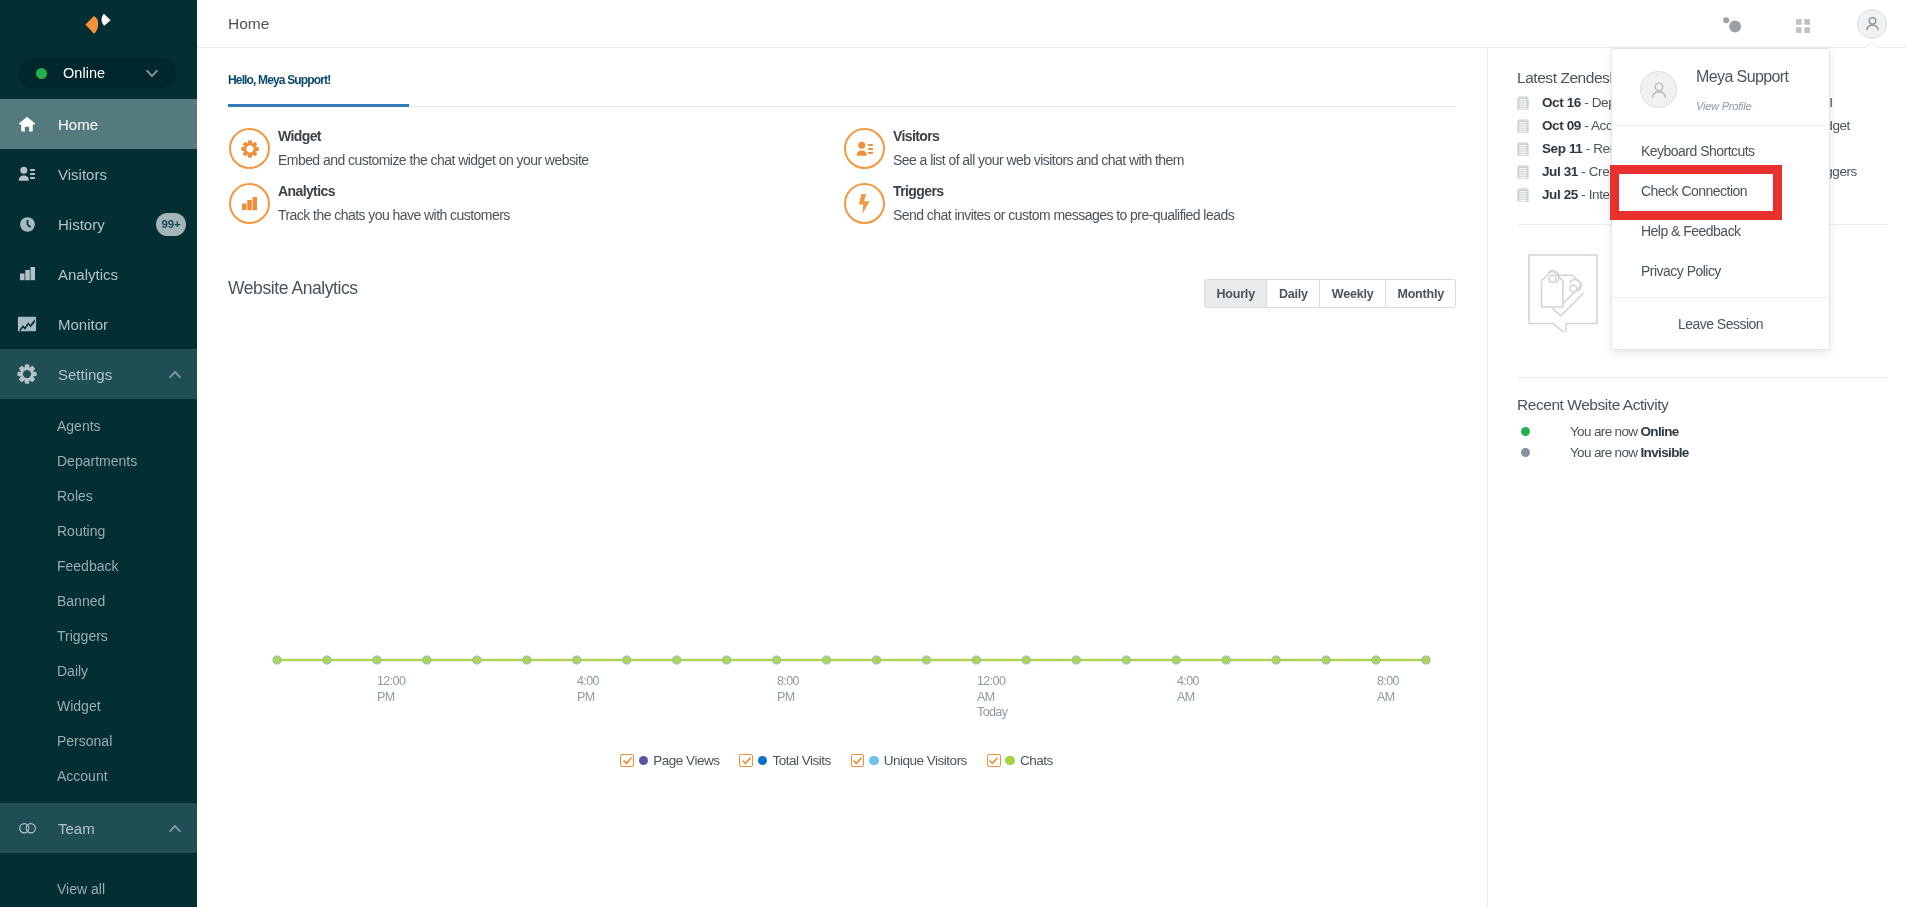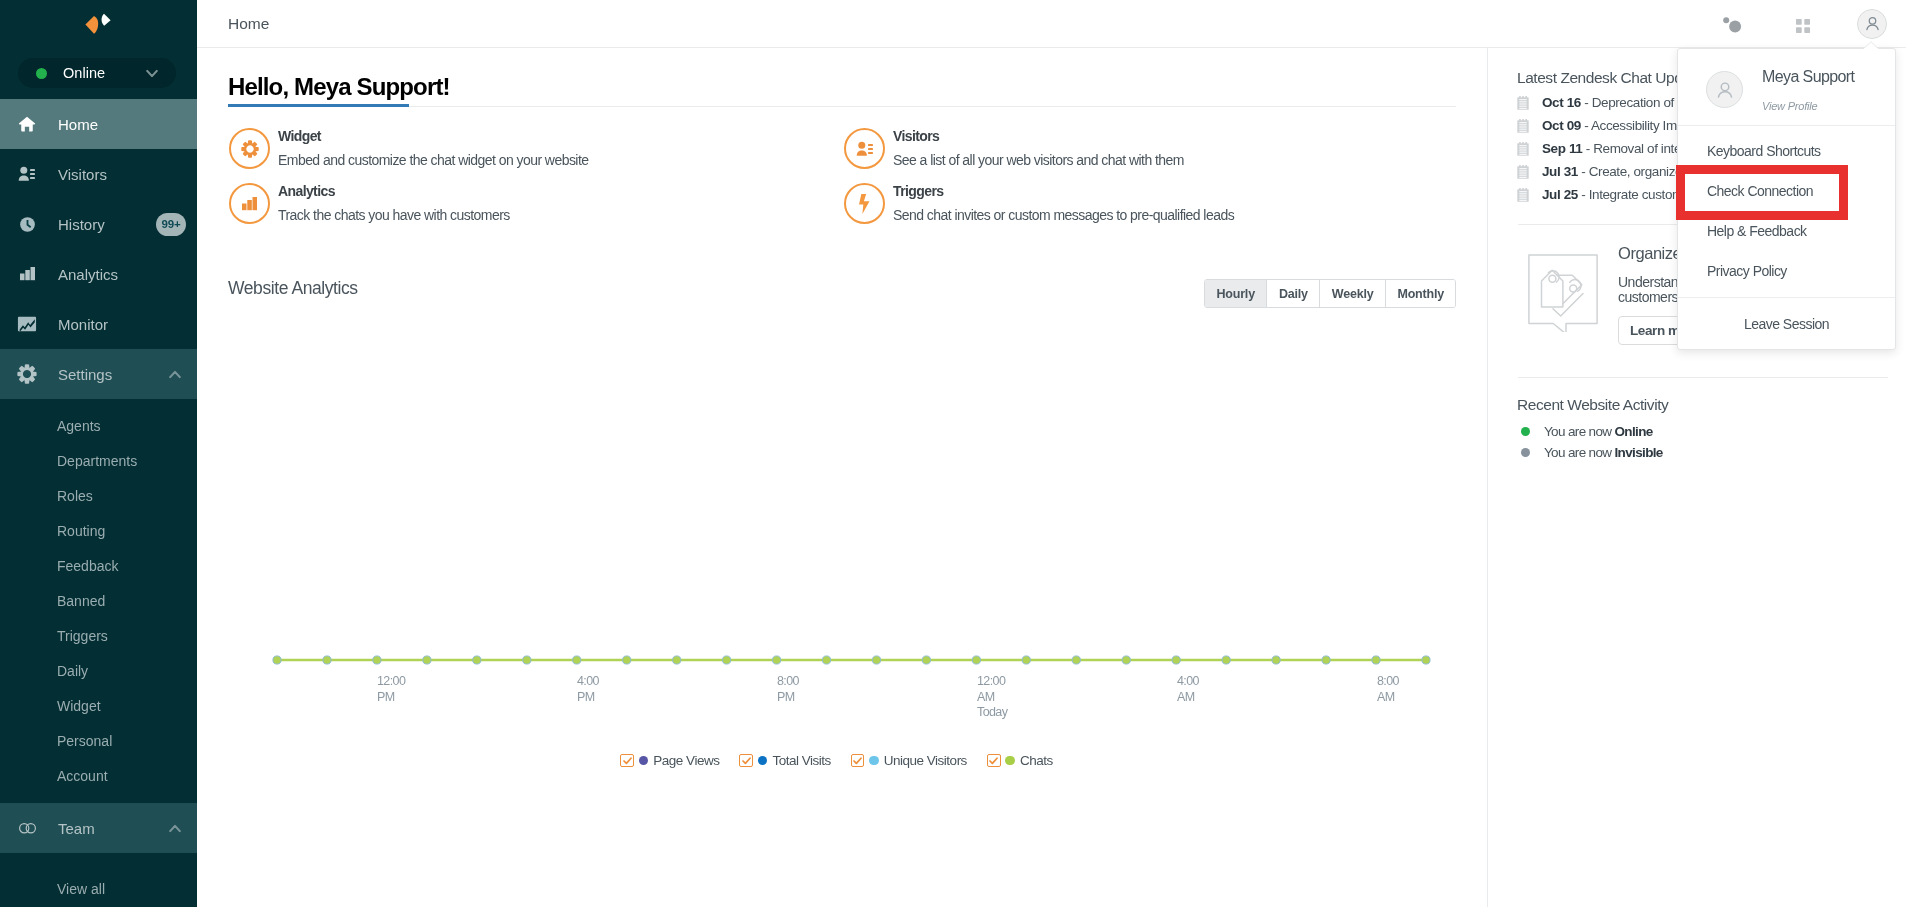--- a/index.html
+++ b/index.html
@@ -46,22 +46,22 @@
 .hicon { width:70px; height:48px; display:flex; align-items:center; justify-content:center;
          cursor:pointer; }
 .hic1 svg, .hic2 svg { display:block; margin-top:5px; }
 .hicon:last-child { width:68px; }
 #avatar-btn { width:30px; height:30px; border-radius:50%; background:#f1f1f1;
               border:1px solid #d9dcde; display:flex; align-items:center; justify-content:center; }
 
 
 #main { position:absolute; left:197px; top:48px; width:1291px; bottom:0; background:#fff;
         overflow:hidden; }
-#greeting { position:absolute; left:31px; top:25px; font-size:24px; font-weight:700;
-            color:#000000; letter-spacing:-.85px; }
+#greeting { position:absolute; left:31px; top:25px; font-size:12px; font-weight:700;
+            color:#0c4a6e; letter-spacing:-.85px; }
 #greet-rule { position:absolute; left:31px; top:57.5px; width:1228px; height:1px;
               background:#e9ebed; }
 #greet-rule-blue { position:absolute; left:31px; top:55.5px; width:181px; height:3px;
                    background:#337bb7; }
 #cards { position:absolute; left:32px; top:80px; width:1260px;
          display:grid; grid-template-columns:615px 615px; column-gap:0px; row-gap:0px; }
 .card { display:flex; align-items:flex-start; height:55px; padding-top:0px; }
 .cicon { width:41px; height:41px; border-radius:50%; border:2px solid #f3983f;
          display:flex; align-items:center; justify-content:center; flex:0 0 auto;
          margin-right:8px; }
@@ -107,28 +107,28 @@
 #promo-title { font-size:16.5px; letter-spacing:-0.45px; color:#49545c; }
 #promo-desc { font-size:14px; letter-spacing:-0.5px; color:#49545c; margin-top:12px;
              line-height:15px; width:102px; }
 #promo-btn { margin-top:11px; display:inline-flex; align-items:center; justify-content:center;
              height:29px; padding:0 11px; border:1px solid #dadcde; border-radius:4px;
              font-size:13.5px; font-weight:700; letter-spacing:-0.4px; color:#49545c;
              background:#fff; cursor:pointer; }
 #divider2 { position:absolute; left:30px; top:329px; width:370px; height:1px; background:#e9ebed; }
 #activity-title { position:absolute; left:29px; top:348px; font-size:15.5px;
                   letter-spacing:-0.45px; color:#49545c; }
-.act { display:flex; align-items:center; margin-left:33px; height:21px; }
+.act { display:flex; align-items:center; margin-left:33px; height:21px;gap:26px; }
 .actdot { width:9px; height:9px; border-radius:50%; flex:0 0 auto; margin-right:14px; }
 .acttext { font-size:13.5px; letter-spacing:-0.65px; color:#49545c; }
 .acttext b { color:#2f3941; font-weight:700; }
 #activity-list { position:absolute; left:0; top:373px; }
 
 
-#profile-menu { position:absolute; left:1677px; top:48px; width:219px;
+#profile-menu { position:absolute; left:1611px; top:48px; width:219px;
                 background:#fff; border:1px solid #e3e5e7; border-radius:3px;
                 box-shadow:0 3px 10px rgba(0,0,0,.10); z-index:20; }
 #pm-caret { position:absolute; left:1863px; top:41px; width:16px; height:8px; z-index:22; }
 #pm-head { display:flex; align-items:center; padding:18px 16px 13px 28px;
            border-bottom:1px solid #ededee; }
 #pm-avatar { width:37px; height:37px; border-radius:50%; background:#f1f1f1;
              border:1px solid #dcdfe1; display:flex; align-items:center; justify-content:center;
              flex:0 0 auto; margin-right:19px; }
 #pm-name { font-size:16px; letter-spacing:-0.6px; color:#49545c; line-height:19px; }
 #pm-sub { font-size:11px; letter-spacing:-0.2px; color:#8e9aa3; margin-top:14px;font-style:italic; }

